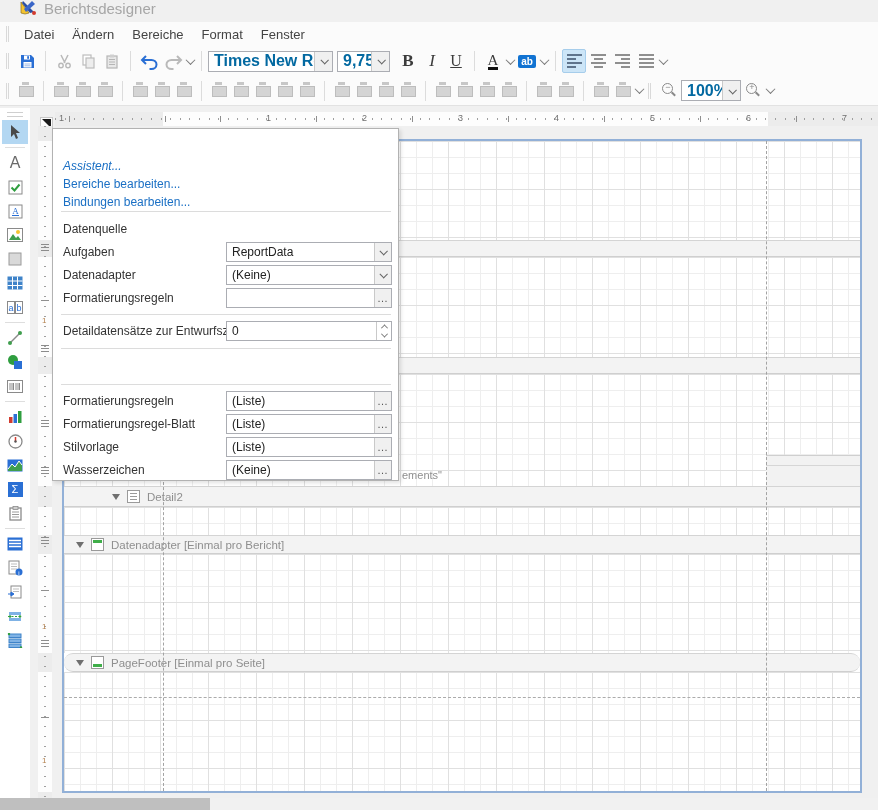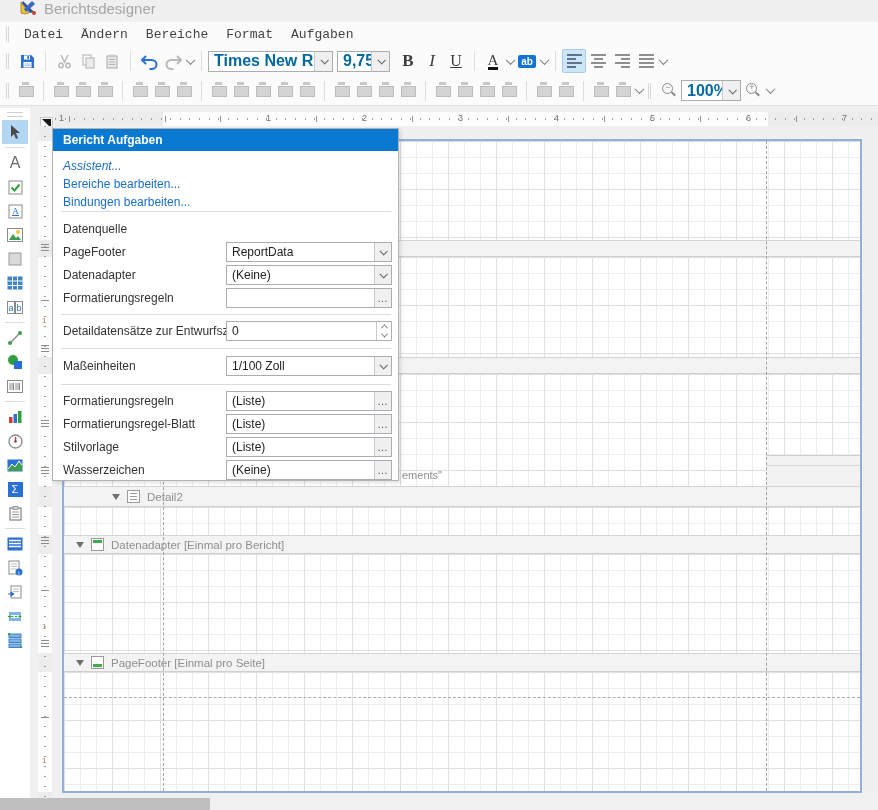--- a/index.html
+++ b/index.html
@@ -4,21 +4,21 @@
 <style>
   * { margin:0; padding:0; box-sizing:border-box; }
   html,body { width:878px; height:810px; }
   body { position:relative; background:#f0f0f0; font-family:"Liberation Sans",sans-serif; color:#333; overflow:hidden; font-size:12px; }
 
   
   .titlebar { position:absolute; left:0; top:0; width:878px; height:22px; background:#f0f0f0; display:flex; padding-left:20px; }
   .titlebar .app-icon { width:17px; height:16px; margin-right:7px; }
   .titlebar .title { color:#a6a6a6; font-size:15px; }
 
-  .menubar { position:absolute; left:0; top:22px; width:878px; height:24px; background:#fbfbfb; display:flex; align-items:center; padding-left:6px;font-family:Liberation Mono, monospace; }
+  .menubar { position:absolute; left:0; top:22px; width:878px; height:24px; background:#fbfbfb; display:flex; align-items:center; padding-left:6px; }
   .grip { width:3px; height:16px; border-left:1px solid #d9d9d9; border-right:1px solid #d9d9d9; margin:0 6px 0 0; }
   .menu-item { padding:3px 9px; font-size:13px; color:#444; cursor:default; }
 
   .toolbar { position:absolute; left:0; width:878px; height:30px; background:#fbfbfb; display:flex; align-items:center; padding-left:6px; }
   .toolbar1 { top:46px; }
   .toolbar2 { top:76px; border-bottom:1px solid #e2e2e2; }
   .tsep { width:1px; height:20px; background:#dcdcdc; margin:0 6px; flex:none; }
   .tbtn { width:24px; height:24px; display:flex; align-items:center; justify-content:center; border-radius:2px; flex:none; }
   .tbtn.sel { background:#cce5f7; border:1px solid #a6cdeb; }
   .chev { width:10px; height:24px; display:flex; align-items:center; justify-content:center; flex:none; }
@@ -137,21 +137,21 @@
   </span>
   <span class="title">Berichtsdesigner</span>
 </div>
 
 <div class="menubar">
   <span class="grip"></span>
   <span class="menu-item">Datei</span>
   <span class="menu-item">Ändern</span>
   <span class="menu-item">Bereiche</span>
   <span class="menu-item">Format</span>
-  <span class="menu-item">Aufgaben</span>
+  <span class="menu-item">Fenster</span>
 </div>
 
 <div class="toolbar toolbar1">
   <span class="grip"></span>
   <span class="tbtn">
     <svg width="17" height="17" viewBox="0 0 17 17">
         <path d="M2 2h10l3 3v10H2z" fill="#2a6fd4"></path>
         <rect x="5" y="2.5" width="6" height="4" fill="#fff"></rect>
         <rect x="8.2" y="3.2" width="1.8" height="2.6" fill="#2a6fd4"></rect>
         <rect x="4.5" y="9" width="8" height="5.5" fill="#fff"></rect>
@@ -511,44 +511,43 @@
   </div>
   <div class="grid" style="top:366px;height:28px;"></div>
 
   <div class="bandheader" style="top:394px;height:19px;padding-left:12px;">
     <span class="tri"></span>
     <span class="bicon topgreen"></span>
     <span>Datenadapter [Einmal pro Bericht]</span>
   </div>
   <div class="grid" style="top:413px;height:99px;"></div>
 
-  <div class="bandheader" style="top:512px;height:19px;padding-left:12px;">
+  <div class="bandheader" style="top:512px;height:19px;padding-left:12px;border-radius:9px;">
     <span class="tri"></span>
     <span class="bicon botgreen"></span>
     <span>PageFooter [Einmal pro Seite]</span>
   </div>
   <div class="grid" style="top:531px;height:119px;"></div>
 
   <div class="dashv" style="left:99px;"></div>
   <div class="dashv" style="left:702px;"></div>
   <div class="dashh" style="top:556px;"></div>
 </div>
 
 <div class="taskpanel">
-  <div class="tp-header">Bericht Aufgaben</div>
   <span class="tp-link" style="top:30px;font-style:italic;">Assistent...</span>
   <span class="tp-link" style="top:48px;">Bereiche bearbeiten...</span>
   <span class="tp-link" style="top:66px;">Bindungen bearbeiten...</span>
   <span class="tp-hr" style="top:82px;"></span>
 
   <div class="tp-row" style="top:90px;">
     <span class="tp-label">Datenquelle</span>
   </div>
   <div class="tp-row" style="top:113px;">
-    <span class="tp-label">PageFooter</span>
+    <span class="tp-label">Aufgaben</span>
     <span class="tp-ctl">
       <span class="val">ReportData</span>
       <span class="cbtn dd"></span>
     </span>
   </div>
   <div class="tp-row" style="top:136px;">
     <span class="tp-label">Datenadapter</span>
     <span class="tp-ctl">
       <span class="val">(Keine)</span>
       <span class="cbtn dd"></span>
@@ -568,27 +567,20 @@
     <span class="tp-ctl">
       <span class="val">0</span>
       <span class="spin">
           <b class="up"></b>
           <b class="dn"></b>
         </span>
     </span>
   </div>
   <span class="tp-hr" style="top:219px;"></span>
 
-  <div class="tp-row" style="top:227px;">
-    <span class="tp-label">Maßeinheiten</span>
-    <span class="tp-ctl">
-      <span class="val">1/100 Zoll</span>
-      <span class="cbtn dd"></span>
-    </span>
-  </div>
   <span class="tp-hr" style="top:255px;"></span>
 
   <div class="tp-row" style="top:262px;">
     <span class="tp-label">Formatierungsregeln</span>
     <span class="tp-ctl">
       <span class="val">(Liste)</span>
       <span class="cbtn ell">…</span>
     </span>
   </div>
   <div class="tp-row" style="top:285px;">

